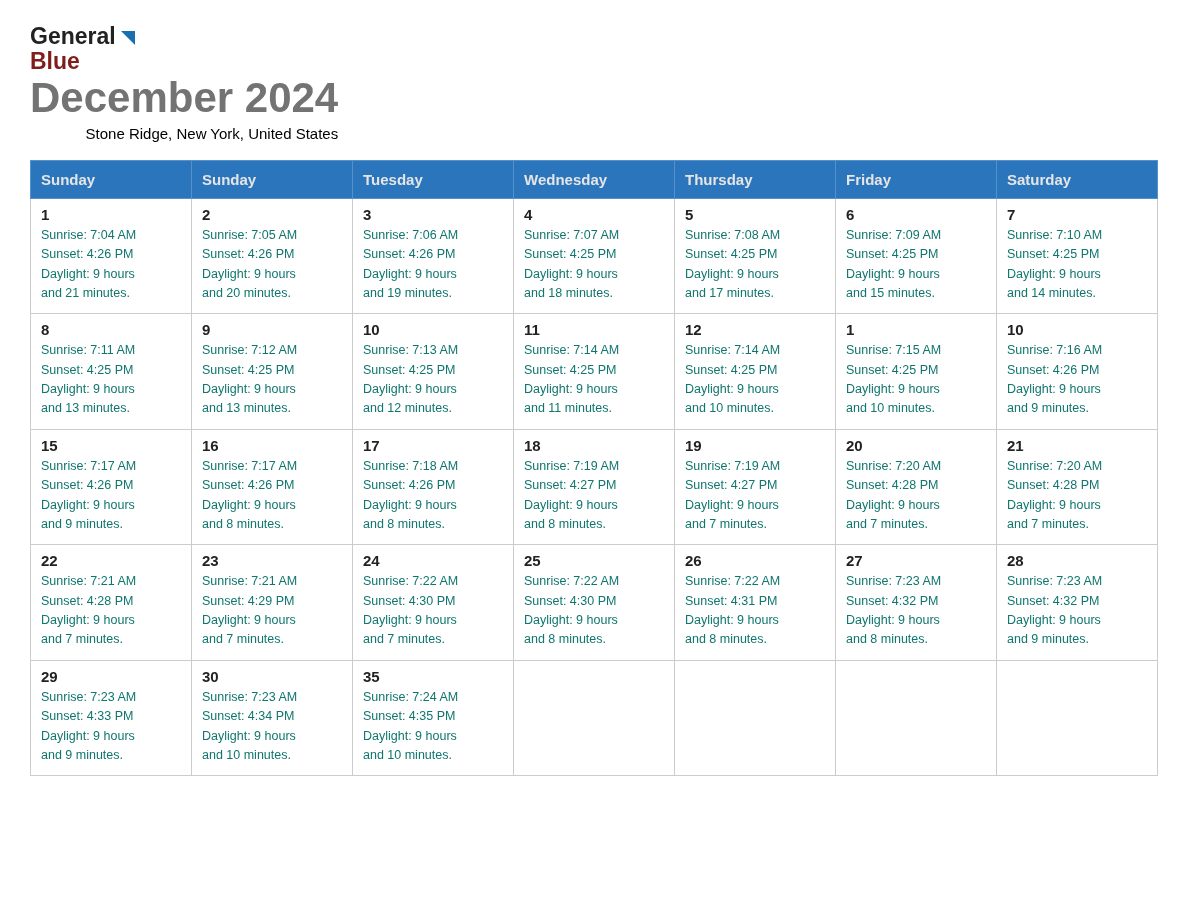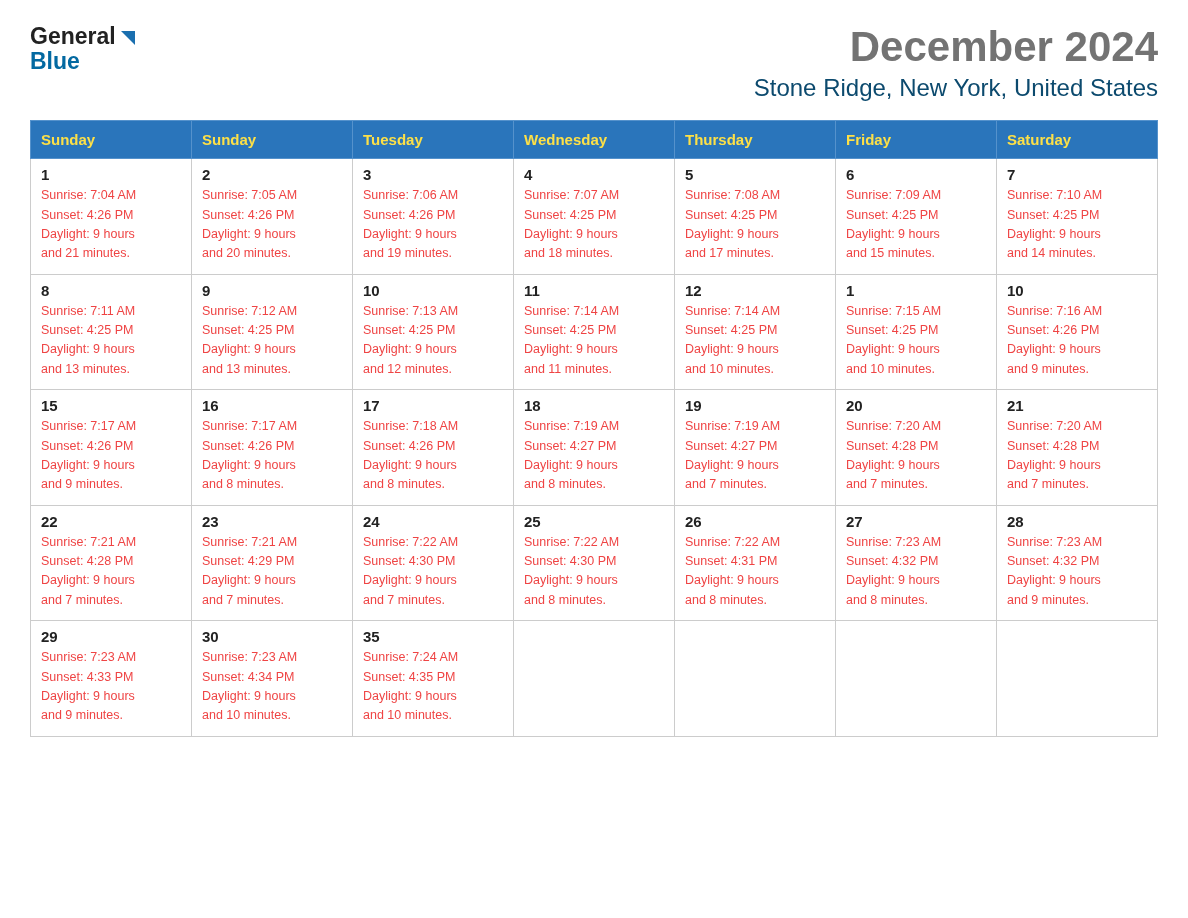--- a/index.html
+++ b/index.html
@@ -9,49 +9,50 @@
       color: #222;
       padding: 24px 30px;
       width: 1188px;
       min-height: 918px;
     }
     .header {
       display: flex;
       align-items: flex-start;
       justify-content: space-between;
       margin-bottom: 18px;
+      flex-direction: column;
     }
     .logo {
       display: flex;
       align-items: center;
       gap: 0px;
     }
     .title-block {
       text-align: right;
     }
     .title-block h1 {
       font-size: 42px;
       font-weight: bold;
       color: #737373;
       line-height: 1.1;
     }
     .title-block h2 {
-      font-size: 24px;
+      font-size: 15px;
       font-weight: normal;
-      color: #0c4a6e;
+      color: #000000;
       margin-top: 4px;
     }
     .calendar {
       width: 100%;
       border-collapse: collapse;
       border: 1px solid #ccc;
     }
     .calendar thead tr th {
       background-color: #2a75bb;
-      color: #fde047;
+      color: #e5e5e5;
       font-size: 15px;
       font-weight: bold;
       padding: 10px 10px;
       text-align: left;
       border: 1px solid #5592cc;
     }
     .calendar tbody tr td {
       vertical-align: top;
       padding: 7px 10px 10px 10px;
       border: 1px solid #ccc;
@@ -63,21 +64,21 @@
     .day-number {
       font-size: 15px;
       font-weight: bold;
       color: #222;
       margin-bottom: 3px;
       display: block;
     }
     .day-info {
       font-size: 12.5px;
       line-height: 1.55;
-      color: #ef4444;
+      color: #0f766e;
     }
     .empty-cell {
       background: #fff;
     }
     .logo-svg {
       display: flex;
       flex-direction: column;
       line-height: 1.1;
     }
     .logo-row {
@@ -91,21 +92,21 @@
 <div class="header">
   <div class="logo">
     <div class="logo-svg">
       <div class="logo-row">
         <span style="font-size:23px;font-weight:bold;color:#222;font-family:Arial,sans-serif;">General</span>
         <svg width="22" height="22" viewBox="0 0 22 22" style="margin-left:1px;margin-top:2px;">
           <polygon points="4,4 18,4 18,18" fill="#1a6faf"></polygon>
         </svg>
       </div>
       <div>
-        <span style="font-size:23px;font-weight:bold;color:#0369a1;font-family:Arial,sans-serif;margin-left:0px;">Blue</span>
+        <span style="font-size:23px;font-weight:bold;color:#7f1d1d;font-family:Arial,sans-serif;margin-left:0px;">Blue</span>
       </div>
     </div>
   </div>
   <div class="title-block">
     <h1>December 2024</h1>
     <h2>Stone Ridge, New York, United States</h2>
   </div>
 </div>
 
 <table class="calendar">

